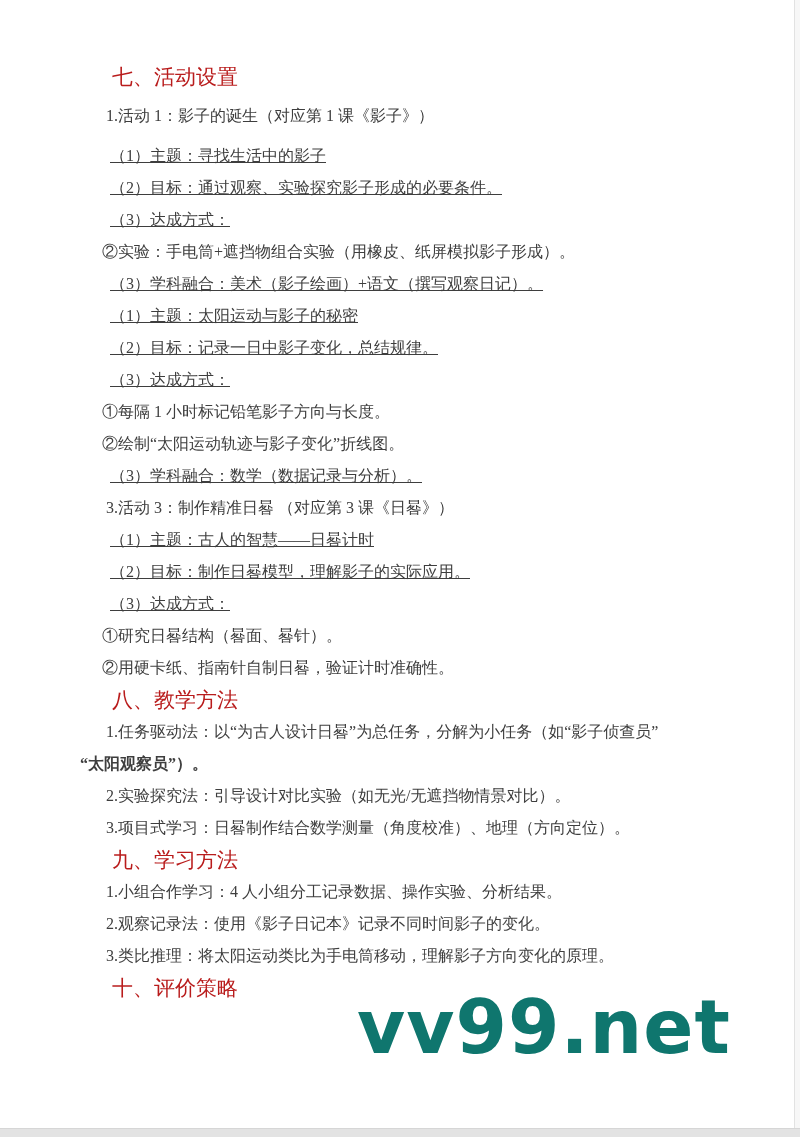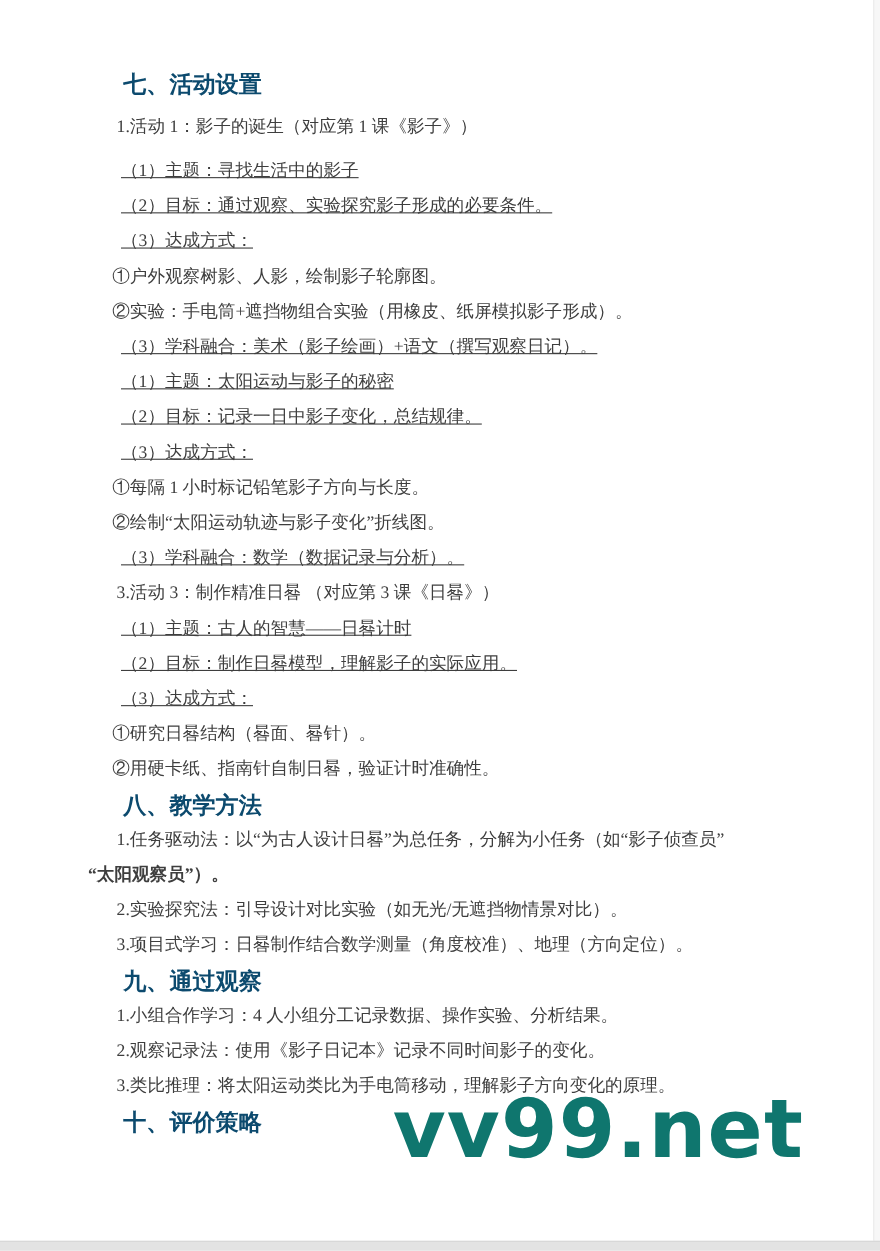--- a/index.html
+++ b/index.html
@@ -67,22 +67,22 @@
     color: #3e3e3e;
     font-size: 16px;
   }
   .para {
     margin: 0;
     line-height: 32px;
     white-space: pre-wrap;
   }
   .k-h2 {
     font-size: 21px;
-    font-weight: 700;
-    color: #0c4a6e;
+    font-weight: 400;
+    color: #b91c1c;
     padding-left: 32px;
   }
   .k-num    { padding-left: 26px; }
   .k-paren  { padding-left: 30px; text-decoration: underline; }
   .k-circle { padding-left: 22px; }
   .k-cont   { padding-left: 0; font-weight: bold; }
   .sp1 { margin-top: 7px; }
   .sp2 { margin-top: 8px; }
 </style>
 </head>
@@ -90,41 +90,40 @@
 
 <div class="viewport">
   <div class="page">
     <div class="watermark">vv99.net</div>
     <div class="content" id="doc-content">
         <div class="para k-h2">七、活动设置</div>
         <div class="para k-num sp1">1.活动 1：影子的诞生（对应第 1 课《影子》）</div>
         <div class="para k-paren sp2">（1）主题：寻找生活中的影子</div>
         <div class="para k-paren">（2）目标：通过观察、实验探究影子形成的必要条件。</div>
         <div class="para k-paren">（3）达成方式：</div>
-        <div class="para k-circle">①户外观察树影、人影，绘制影子轮廓图。</div>
         <div class="para k-circle">②实验：手电筒+遮挡物组合实验（用橡皮、纸屏模拟影子形成）。</div>
         <div class="para k-paren">（3）学科融合：美术（影子绘画）+语文（撰写观察日记）。</div>
         <div class="para k-paren">（1）主题：太阳运动与影子的秘密</div>
         <div class="para k-paren">（2）目标：记录一日中影子变化，总结规律。</div>
         <div class="para k-paren">（3）达成方式：</div>
         <div class="para k-circle">①每隔 1 小时标记铅笔影子方向与长度。</div>
         <div class="para k-circle">②绘制“太阳运动轨迹与影子变化”折线图。</div>
         <div class="para k-paren">（3）学科融合：数学（数据记录与分析）。</div>
         <div class="para k-num">3.活动 3：制作精准日晷 （对应第 3 课《日晷》）</div>
         <div class="para k-paren">（1）主题：古人的智慧——日晷计时</div>
         <div class="para k-paren">（2）目标：制作日晷模型，理解影子的实际应用。</div>
         <div class="para k-paren">（3）达成方式：</div>
         <div class="para k-circle">①研究日晷结构（晷面、晷针）。</div>
         <div class="para k-circle">②用硬卡纸、指南针自制日晷，验证计时准确性。</div>
         <div class="para k-h2">八、教学方法</div>
         <div class="para k-num">1.任务驱动法：以“为古人设计日晷”为总任务，分解为小任务（如“影子侦查员”</div>
         <div class="para k-cont">“太阳观察员”）。</div>
         <div class="para k-num">2.实验探究法：引导设计对比实验（如无光/无遮挡物情景对比）。</div>
         <div class="para k-num">3.项目式学习：日晷制作结合数学测量（角度校准）、地理（方向定位）。</div>
-        <div class="para k-h2">九、通过观察</div>
+        <div class="para k-h2">九、学习方法</div>
         <div class="para k-num">1.小组合作学习：4 人小组分工记录数据、操作实验、分析结果。</div>
         <div class="para k-num">2.观察记录法：使用《影子日记本》记录不同时间影子的变化。</div>
         <div class="para k-num">3.类比推理：将太阳运动类比为手电筒移动，理解影子方向变化的原理。</div>
         <div class="para k-h2">十、评价策略</div>
       </div>
   </div>
   <div class="right-gutter"></div>
   <div class="bottom-strip"></div>
 </div>
 

